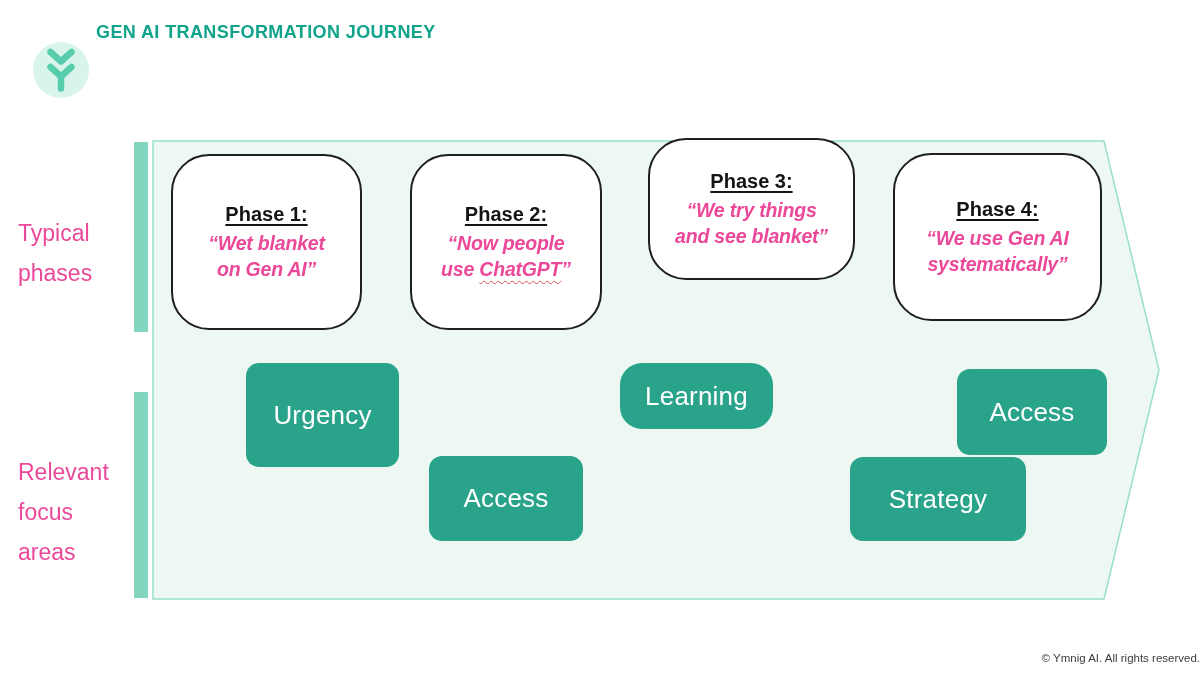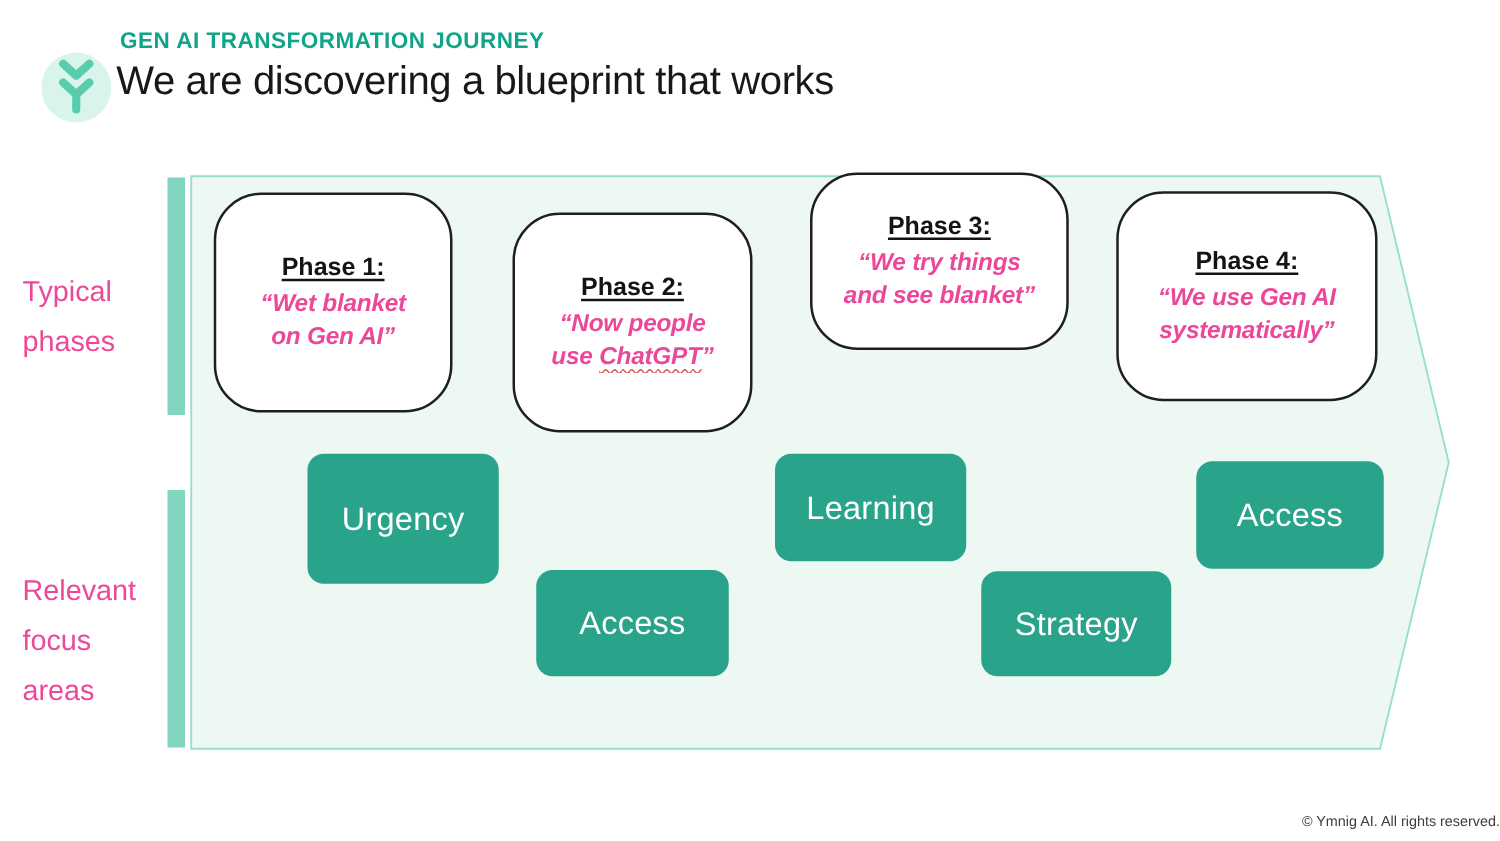--- a/index.html
+++ b/index.html
@@ -26,38 +26,38 @@
   .vbar.bottom{top:392px;height:206px;}
 
   
   .arrow-svg{position:absolute;left:150px;top:138px;}
 
   
   .phase-box{position:absolute;top:154px;height:176px;background:#ffffff;border:2px solid #1f1f1f;
              border-radius:38px;display:flex;flex-direction:column;align-items:center;
              justify-content:center;text-align:center;box-sizing:border-box;}
   .phase-1{left:171px;width:191px;align-items:center;}
-  .phase-2{left:410px;width:192px;margin-top:16px;}
+  .phase-2{left:410px;width:192px;}
   .phase-3{left:648px;top:138px;width:207px;height:142px;}
   .phase-4{left:893px;top:153px;width:209px;height:168px;}
   .phase-title{font-size:20px;font-weight:bold;color:#141414;text-decoration:underline;
                text-decoration-thickness:2px;text-underline-offset:3px;margin-bottom:4px;}
   .phase-quote{font-size:19.5px;font-weight:bold;font-style:italic;color:#ec4899;
                line-height:26px;letter-spacing:-0.2px;}
   .squiggle{text-decoration:underline wavy #d9544a;text-decoration-thickness:1px;
             text-underline-offset:4px;}
 
   
   .focus-box{position:absolute;background:#2aa38b;border-radius:13px;color:#ffffff;
              display:flex;align-items:center;justify-content:center;font-size:26px;
              letter-spacing:0.2px;}
   .focus-urgency{left:246px;top:363px;width:153px;height:104px;align-items:center;}
   .focus-access{left:429px;top:456px;width:154px;height:85px;}
-  .focus-learning{left:620px;top:363px;width:153px;height:86px;}
-  .focus-strategy{left:785px;top:457px;width:152px;height:84px;}
+  .focus-learning{left:620px;top:363px;width:153px;height:66px;border-radius:22px;}
+  .focus-strategy{left:850px;top:457px;width:176px;height:84px;}
   .focus-scale{left:957px;top:369px;width:150px;height:86px;}
 
   
   .footer{position:absolute;right:12px;top:652px;font-size:11.5px;color:#3d3d3d;}
 </style>
 </head>
 <body>
 
 <div class="slide">
 
@@ -66,21 +66,20 @@
       <svg viewBox="0 0 60 88" xmlns="http://www.w3.org/2000/svg">
         <g fill="none" stroke="#58cdad" stroke-width="13" stroke-linecap="round" stroke-linejoin="round">
           <path d="M9 8 L30 27 L51 8"></path>
           <path d="M9 38 L30 57 L51 38"></path>
           <path d="M30 57 L30 81"></path>
         </g>
       </svg>
     </span>
   </div>
   <div class="eyebrow">GEN AI TRANSFORMATION JOURNEY</div>
-  <div class="title">We are discovering a blueprint that works</div>
 
   <svg class="arrow-svg" width="1014" height="465" viewBox="0 0 1014 465" xmlns="http://www.w3.org/2000/svg">
     <polygon points="3,3 954,3 1009,232 954,461 3,461" fill="#edf8f3" stroke="#97dfca" stroke-width="1.5"></polygon>
   </svg>
 
   <div class="row-label phases">Typical
 phases</div>
   <div class="row-label focus">Relevant
 focus
 areas</div>

